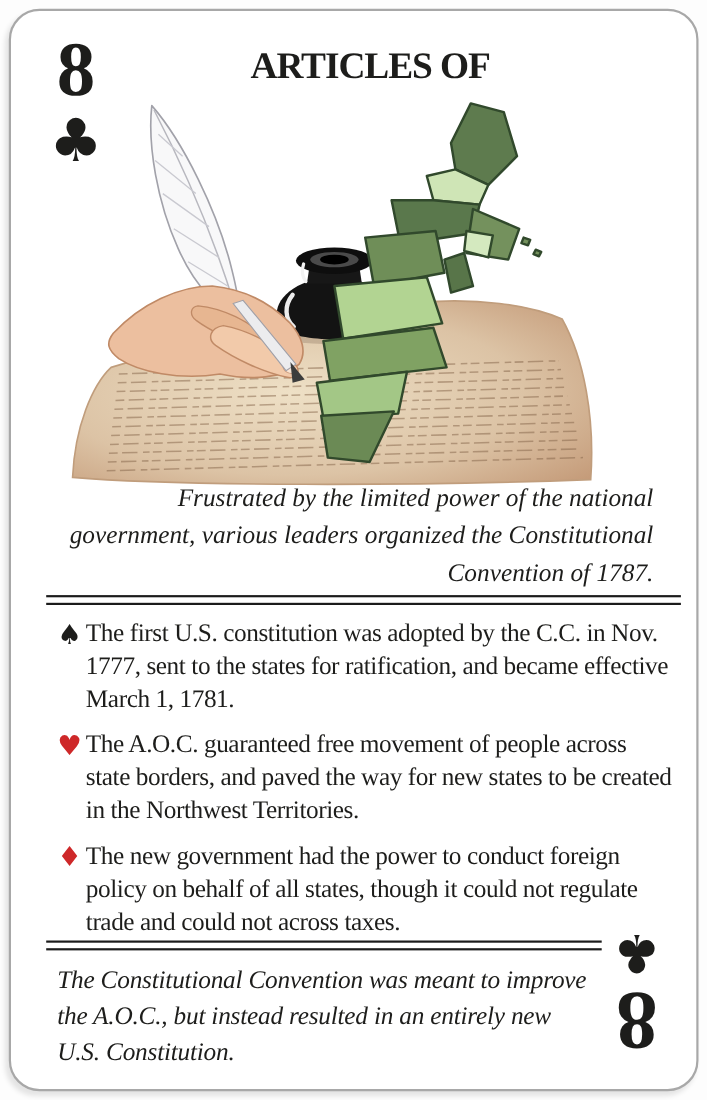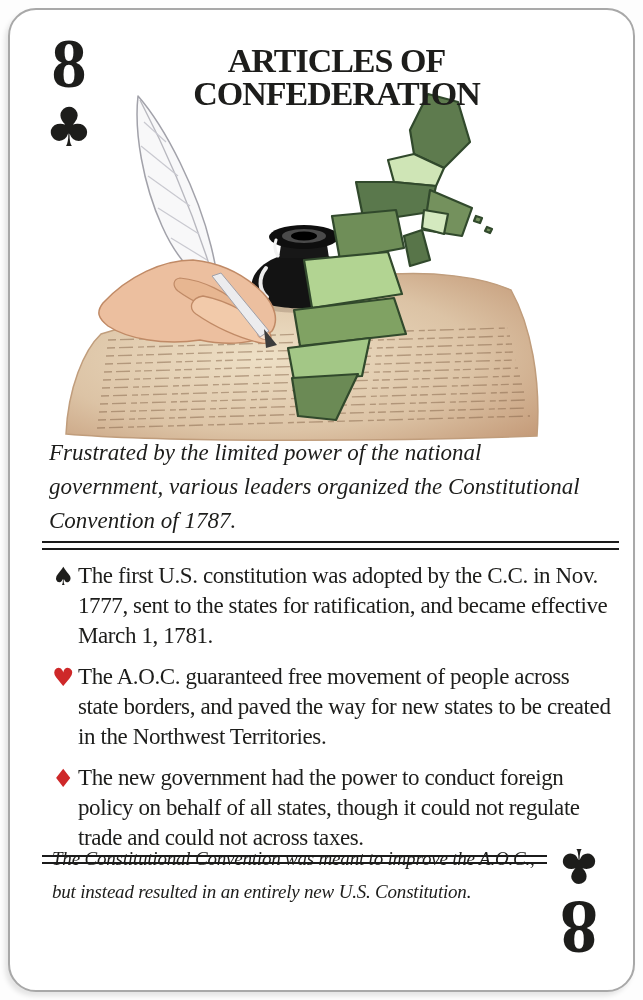--- a/index.html
+++ b/index.html
@@ -15,47 +15,46 @@
                  transform:rotate(180deg);}
   .corner-bottom .rank{font-size:76px;line-height:72px;font-weight:bold;}
   .corner-bottom .suit{font-family:"DejaVu Sans",sans-serif;font-size:48px;line-height:52px;margin-top:0px;}
   
   .title{position:absolute;left:70px;right:40px;top:34px;text-align:center;z-index:3;}
   .title .line{font-weight:bold;font-size:34px;line-height:33px;letter-spacing:-1px;}
   .years{font-style:italic;font-size:24px;line-height:26px;letter-spacing:1.5px;margin-top:5px;}
   
   .illustration{position:absolute;left:28px;top:78px;width:580px;height:358px;z-index:1;}
   
-  .caption{position:absolute;left:0;right:0;top:426px;text-align:left;z-index:2;}
+  .caption{position:absolute;left:0;right:0;top:426px;text-align:right;z-index:2;}
   .caption .inner{width:545px;margin:0 auto;font-style:italic;font-size:23px;line-height:34px;}
   .rule{border-top:2.5px solid #1b1b1b;border-bottom:2.5px solid #1b1b1b;height:5px;}
   .rule1{position:absolute;left:32px;right:14px;top:531px;}
   .rule2{position:absolute;left:32px;width:505px;top:845px;}
   .facts{position:absolute;left:42px;top:551px;right:16px;}
   .fact{display:flex;align-items:flex-start;margin-bottom:11px;}
   .fact .pip{font-family:"DejaVu Sans",sans-serif;font-size:25px;line-height:30px;width:26px;flex:0 0 26px;margin-top:1px;}
   .fact .txt{font-size:23px;line-height:30px;letter-spacing:-0.4px;width:535px;font-family:Liberation Serif, serif;}
-  .footer-note{position:absolute;left:42px;top:832px;width:492px;font-style:italic;
-               font-size:19px;line-height:33px;letter-spacing:-0.2px;}
+  .footer-note{position:absolute;left:42px;top:864px;width:492px;font-style:italic;
+               font-size:23px;line-height:33px;letter-spacing:-0.2px;}
   .suit-black{color:#1d1d1b;}
 </style>
 </head>
 <body>
 
 <div class="stage">
   <div class="card">
 
     <div class="corner-top">
       <div class="rank">8</div>
       <div class="suit suit-black">♣</div>
     </div>
 
     <div class="title">
       <div class="line">ARTICLES OF</div>
-      <div class="line">CONFEDERATION</div>
     </div>
 
     <svg class="illustration" viewBox="0 0 580 358" xmlns="http://www.w3.org/2000/svg">
       <defs>
         <radialGradient id="parch" cx="42%" cy="50%" r="75%">
           <stop offset="0%" stop-color="#eee0c6"></stop>
           <stop offset="60%" stop-color="#dcc3a5"></stop>
           <stop offset="100%" stop-color="#c49a78"></stop>
         </radialGradient>
       </defs>

